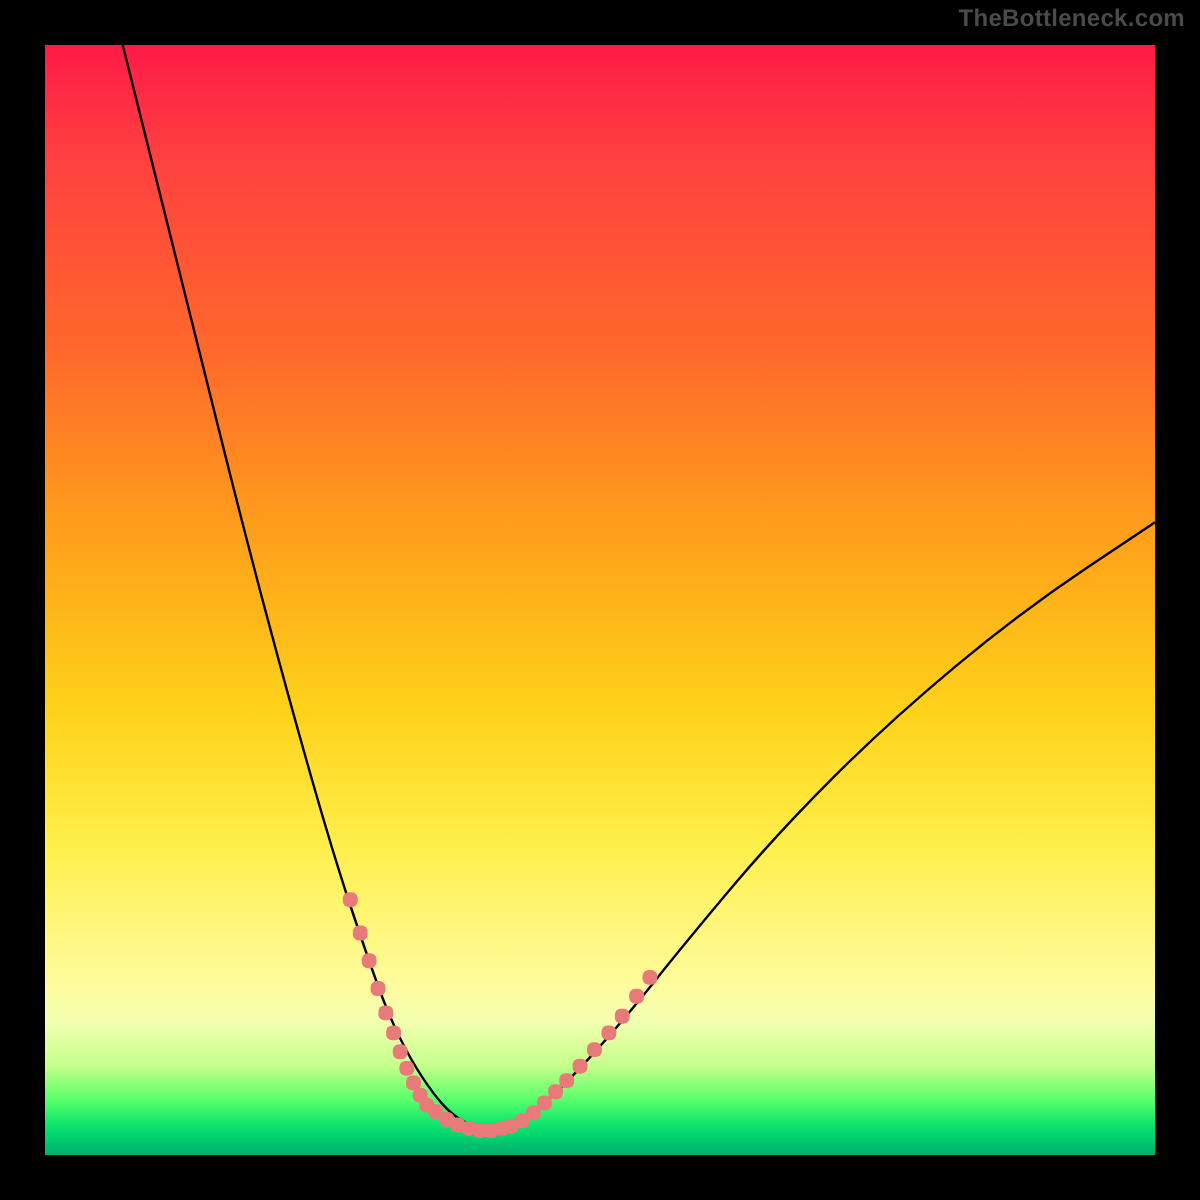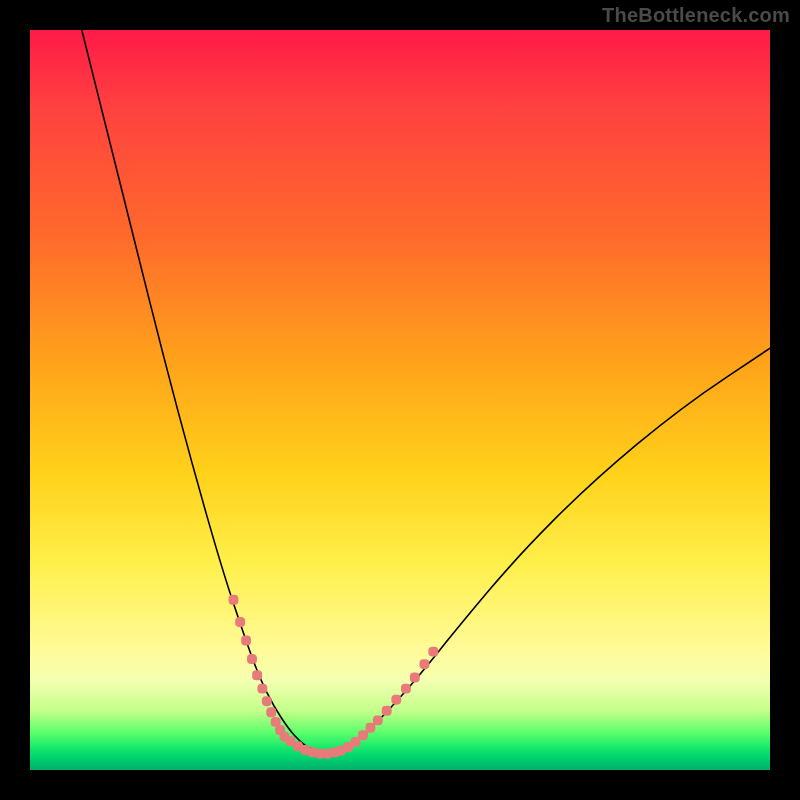--- a/index.html
+++ b/index.html
@@ -15,21 +15,21 @@
     position: relative;
     width: 800px;
     height: 800px;
     background: #000;
   }
   .watermark {
     position: absolute;
     top: 4px;
     right: 10px;
     color: #4a4a4a;
-    font-size: 20px;
+    font-size: 16px;
     font-weight: 600;
     letter-spacing: 0.2px;
     z-index: 20;
   }
   .plot-area {
     position: absolute;
     left: 30px;
     top: 30px;
     width: 740px;
     height: 740px;

